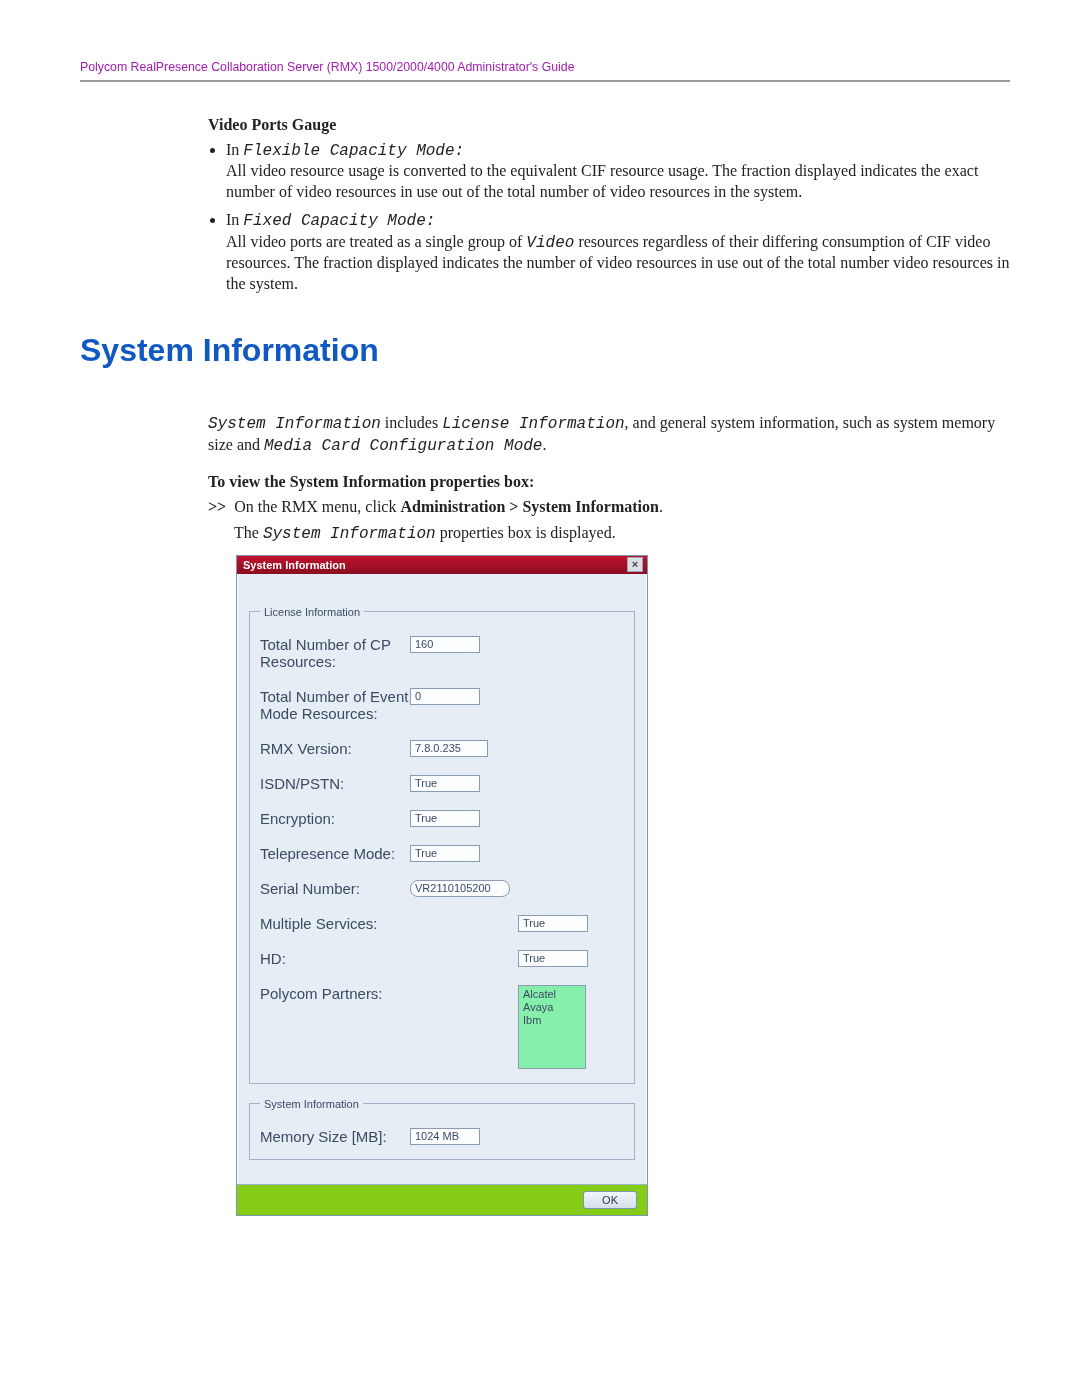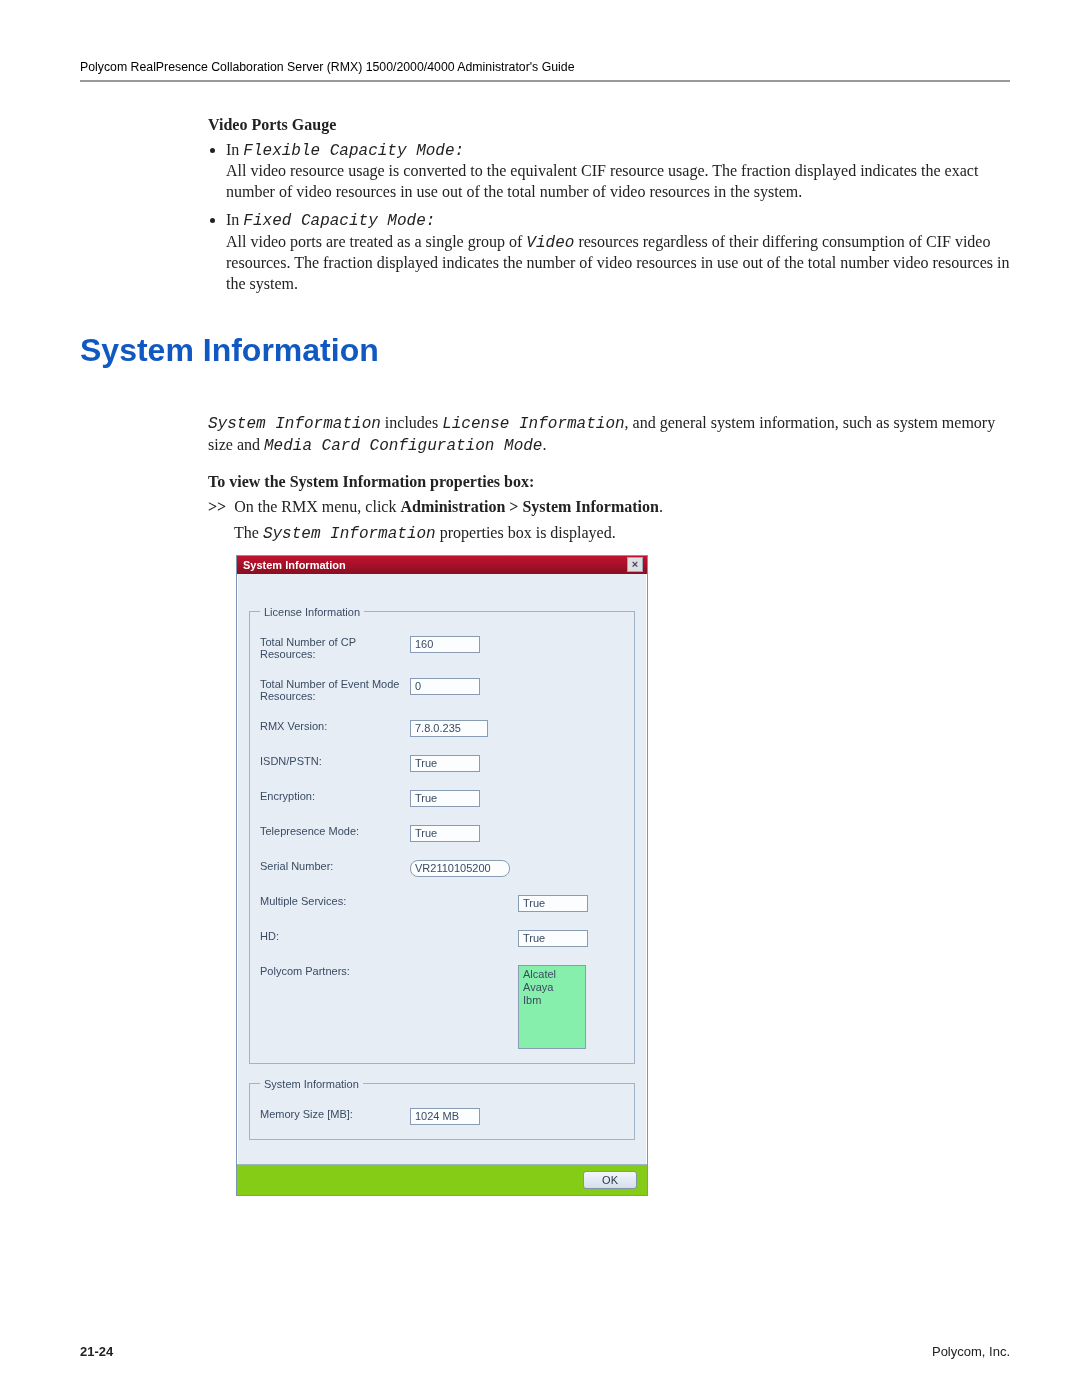--- a/index.html
+++ b/index.html
@@ -13,21 +13,21 @@
     width: 1080px;
     min-height: 1397px;
     margin: 0 auto;
     box-sizing: border-box;
     padding: 60px 70px 40px 80px;
     position: relative;
   }
   .head-line {
     font-family: Arial, Helvetica, sans-serif;
     font-size: 12.3px;
-    color: #000000;
+    color: #a21caf;
     margin: 0 0 6px 0;
   }
   hr.top-rule {
     border: none;
     border-top: 2px solid #999;
     margin: 0 0 34px 0;
   }
   .content {
     margin-left: 128px;   
     margin-right: 0;
@@ -127,21 +127,21 @@
     padding: 0 4px;
   }
   .row {
     display: flex;
     align-items: flex-start;
     margin-top: 12px;
   }
   .row.tall { margin-top: 18px; }
   .row .label {
     width: 150px;
-    font-size: 11px;
+    font-size: 15px;
     color: #3a4b63;
   }
   .row .field, .row .box {
     font-size: 11px;
   }
   .field {
     border: 1px solid #889db5;
     background: #fbfdff;
     padding: 1px 4px;
     min-width: 52px;
@@ -311,18 +311,14 @@
           <span class="field w-60">1024 MB</span>
         </div>
       </fieldset>
     </div>
 
     <div class="dialog-footer">
       <div class="ok-btn">OK</div>
     </div>
   </div>
 
-  <div class="page-footer">
-    <span class="bold">21-24</span>
-    <span>Polycom, Inc.</span>
-  </div>
 
 </div>
 
 </body></html>

